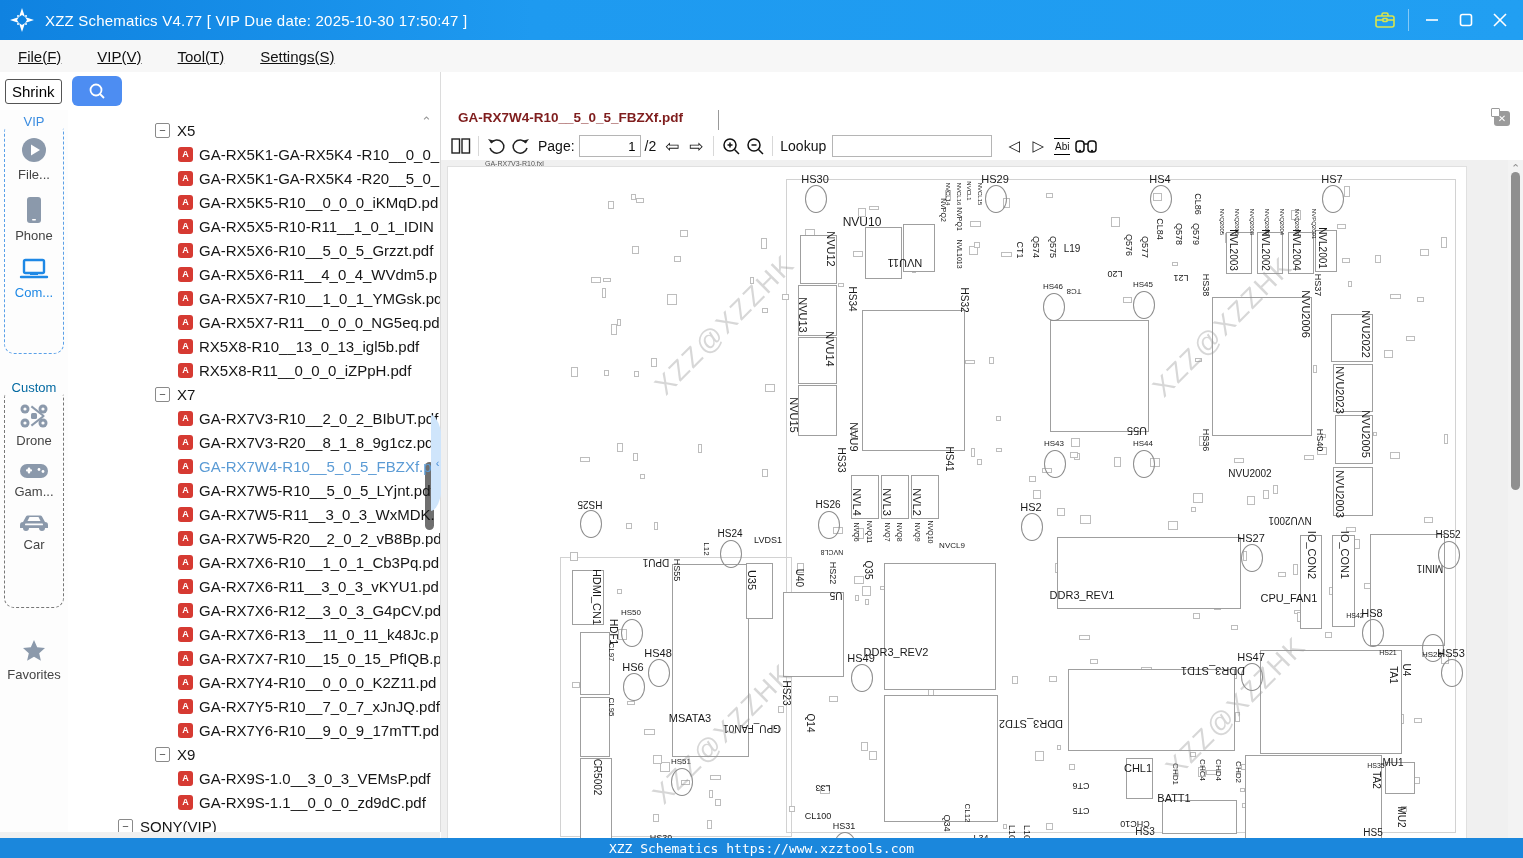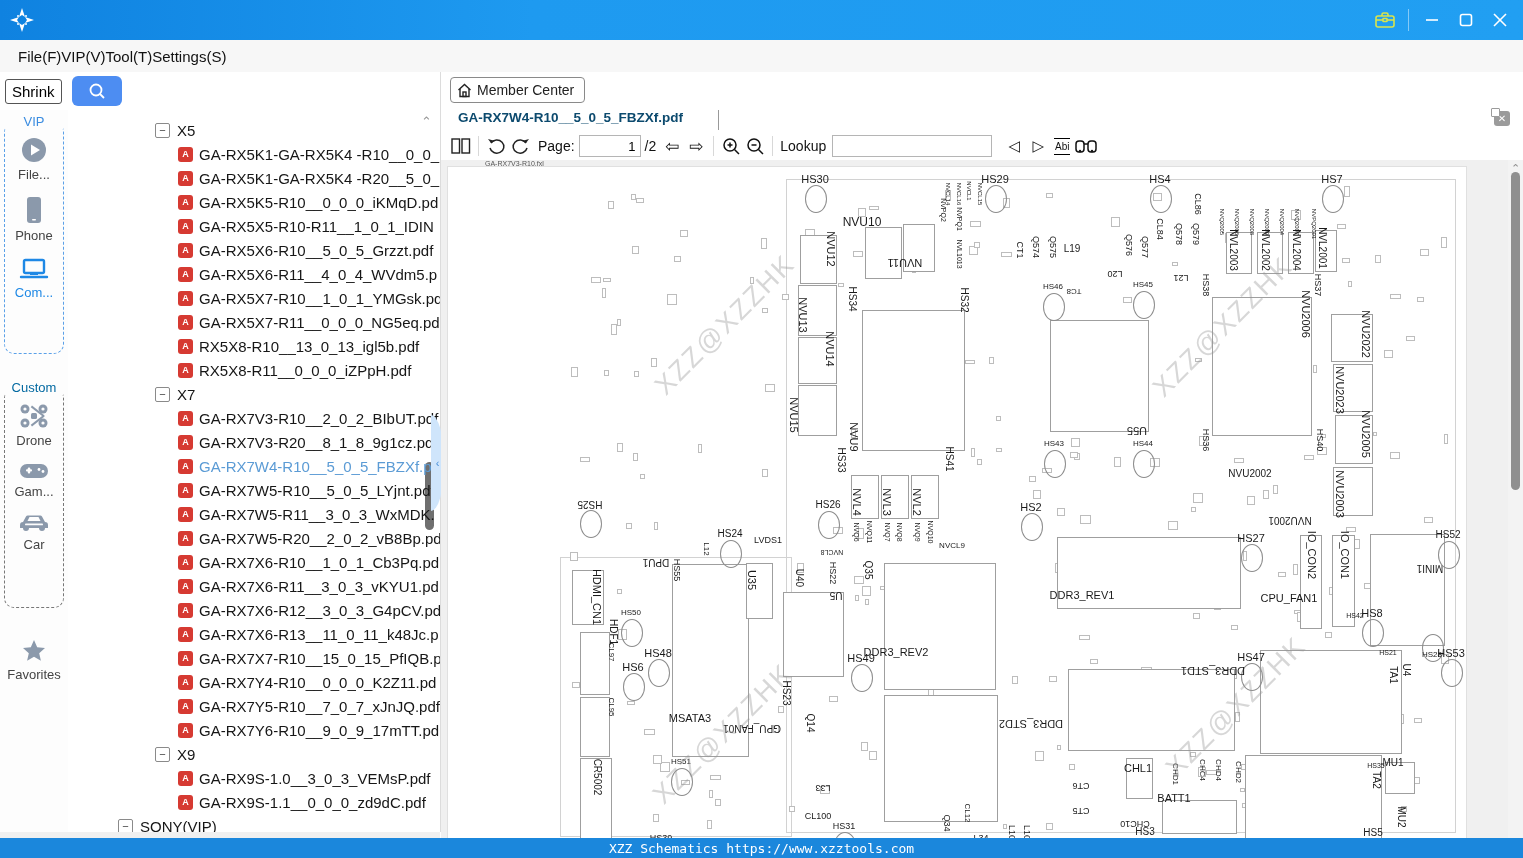--- a/index.html
+++ b/index.html
@@ -9,21 +9,21 @@
     background:linear-gradient(90deg,#0f82e0 0%,#1e9af0 35%,#219ff2 100%);
     display:flex;align-items:center;color:#fff;}
   #titlebar .appicon{width:26px;height:26px;margin:0 10px 0 9px;}
   #titlebar .title{font-size:15px;letter-spacing:.2px;}
   #titlebar .spacer{flex:1;}
   .tb-btn{width:34px;height:26px;display:flex;align-items:center;justify-content:center;cursor:pointer;}
   .tb-sep{width:1px;height:22px;background:rgba(255,255,255,.45);margin:0 6px;}
   
   #menubar{position:absolute;left:0;top:40px;width:100%;height:32px;background:#f7f7f7;
     display:flex;align-items:center;font-size:15px;color:#111;}
-  #menubar .mi{padding:0 0;height:100%;display:flex;align-items:center;cursor:default;}
+  #menubar .mi{padding:0 18px;height:100%;display:flex;align-items:center;cursor:default;text-decoration:underline;}
   #menubar .mi:first-child{padding-left:18px;}
   
   #searchrow{position:absolute;left:0;top:72px;width:440px;height:38px;background:#fff;
     display:flex;align-items:center;}
   #shrink-btn{margin-left:5px;border:1px solid #555;border-radius:3px;background:#fff;
     font-size:15px;padding:3px 6px;color:#000;}
   #model-input{position:relative;margin-left:8px;width:300px;height:28px;border:1px solid #c9c9c9;
     border-radius:4px;display:flex;align-items:center;background:#fff;}
   #model-input input{border:0;outline:0;flex:1;margin:0 4px 0 10px;font-size:14px;color:#333;
     font-family:"Liberation Sans",sans-serif;background:transparent;}
@@ -60,21 +60,21 @@
   #flyout{position:absolute;left:431px;top:415px;width:13px;height:96px;background:#cfe5fb;
     border-radius:0 14px 14px 0/0 48px 48px 0;display:flex;align-items:center;justify-content:center;
     color:#4a90d9;font-size:11px;cursor:pointer;}
   
   #memberrow{position:absolute;left:441px;top:72px;width:1082px;height:36px;background:#fff;}
   #member-btn{position:absolute;left:9px;top:5px;height:24px;border:1px solid #8a8a8a;border-radius:4px;
     background:#fff;display:flex;align-items:center;padding:0 10px 0 6px;font-size:14px;color:#222;cursor:pointer;}
   #member-btn svg{margin-right:5px;}
   #tabrow{position:absolute;left:441px;top:108px;width:1082px;height:24px;background:#fff;
     border-bottom:1px solid #e3e3e3;}
-  #tab-title{position:absolute;left:17px;top:2px;font-size:13.5px;font-weight:bold;color:#0c4a6e;}
+  #tab-title{position:absolute;left:17px;top:2px;font-size:13.5px;font-weight:bold;color:#7f1d1d;}
   #tab-sep{position:absolute;left:277px;top:2px;width:1px;height:20px;background:#999;}
   #closeall-icon{position:absolute;right:13px;top:3px;width:16px;height:15px;background:#9b9b9b;
     border-radius:3px;color:#fff;font-size:10px;display:flex;align-items:center;justify-content:center;cursor:pointer;}
   #closeall-icon:before{content:"";position:absolute;left:-3px;top:-3px;width:7px;height:7px;
     background:#fff;border:1px solid #9b9b9b;border-radius:1px;}
   
   #toolbar{position:absolute;left:441px;top:132px;width:1082px;height:28px;background:#fff;
     display:flex;align-items:center;font-size:14px;color:#111;}
   .ti{display:flex;align-items:center;justify-content:center;height:24px;min-width:24px;cursor:pointer;}
   .tsep{width:1px;height:20px;background:#d8d8d8;margin:0 5px;}
@@ -117,20 +117,21 @@
         <polygon points="13,1 16,10 13,8 10,10"></polygon>
         <polygon points="13,25 10,16 13,18 16,16"></polygon>
         <polygon points="1,13 10,10 8,13 10,16"></polygon>
         <polygon points="25,13 16,16 18,13 16,10"></polygon>
         <circle cx="9" cy="9" r="1"></circle>
           <circle cx="17" cy="9" r="1"></circle>
         <circle cx="9" cy="17" r="1"></circle>
           <circle cx="17" cy="17" r="1"></circle>
       </g>
     </svg>
+    <span class="title">XZZ Schematics V4.77 [ VIP Due date: 2025-10-30 17:50:47 ]</span>
     <span class="spacer"></span>
     <span class="tb-btn">
       <svg width="20" height="18" viewBox="0 0 20 18" fill="none" stroke="#d9e44c" stroke-width="1.6">
         <rect x="1" y="5" width="18" height="11" rx="2"></rect>
         <path d="M7 5 V3.5 a1.5 1.5 0 0 1 1.5 -1.5 h3 a1.5 1.5 0 0 1 1.5 1.5 V5"></path>
         <line x1="1" y1="9" x2="8" y2="9"></line>
           <line x1="12" y1="9" x2="19" y2="9"></line>
         <rect x="8" y="7.5" width="4" height="3" rx="0.5"></rect>
       </svg>
     </span>
@@ -379,30 +380,20 @@
       <div class="trow" style="top: 704px; left: 50px;">
         <span class="box">−</span>
                    <span>SONY(VIP)</span>
       </div>
     </div>
 
   <div id="left-bottom-strip"></div>
   <div id="vsplit"></div>
   <div id="flyout">‹</div>
 
-  <div id="memberrow">
-    <div id="member-btn">
-      <svg width="15" height="15" viewBox="0 0 15 15" fill="none" stroke="#222" stroke-width="1.4">
-        <path d="M1.5 7 L7.5 1.5 L13.5 7"></path>
-          <path d="M3 6 V13.5 H12 V6"></path>
-          <rect x="6" y="9" width="3" height="4.5"></rect>
-      </svg>
-      <span>Member Center</span>
-    </div>
-  </div>
 
   <div id="tabrow">
     <span id="tab-title">GA-RX7W4-R10__5_0_5_FBZXf.pdf</span>
     <span id="tab-sep"></span>
     <span id="closeall-icon">✕</span>
   </div>
 
   <div id="toolbar">
     <span class="ti" style="margin-left:8px;">
       <svg width="20" height="16" viewBox="0 0 20 16" fill="none" stroke="#222" stroke-width="1.4">

